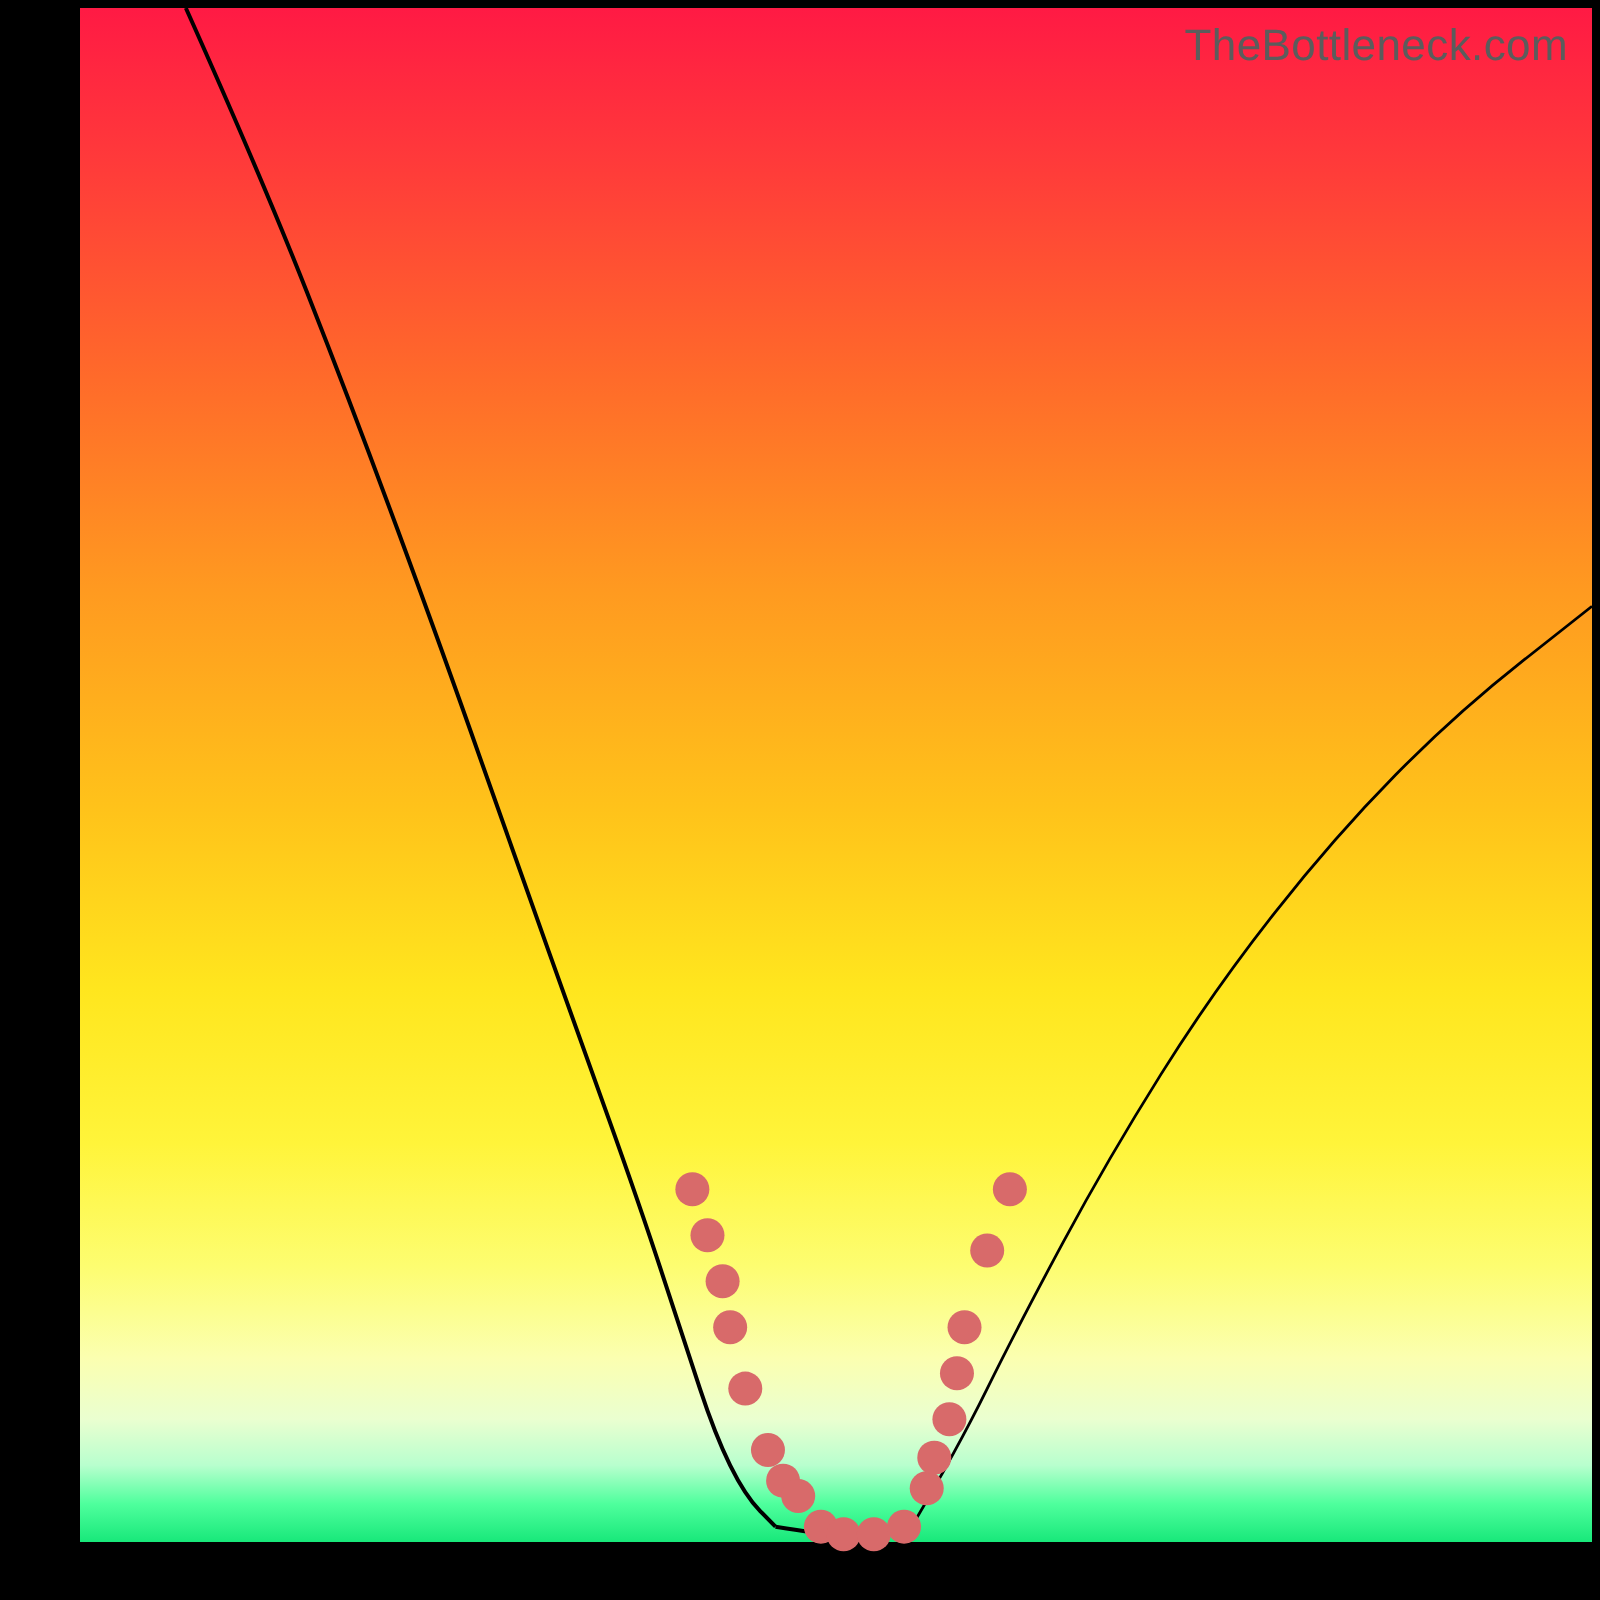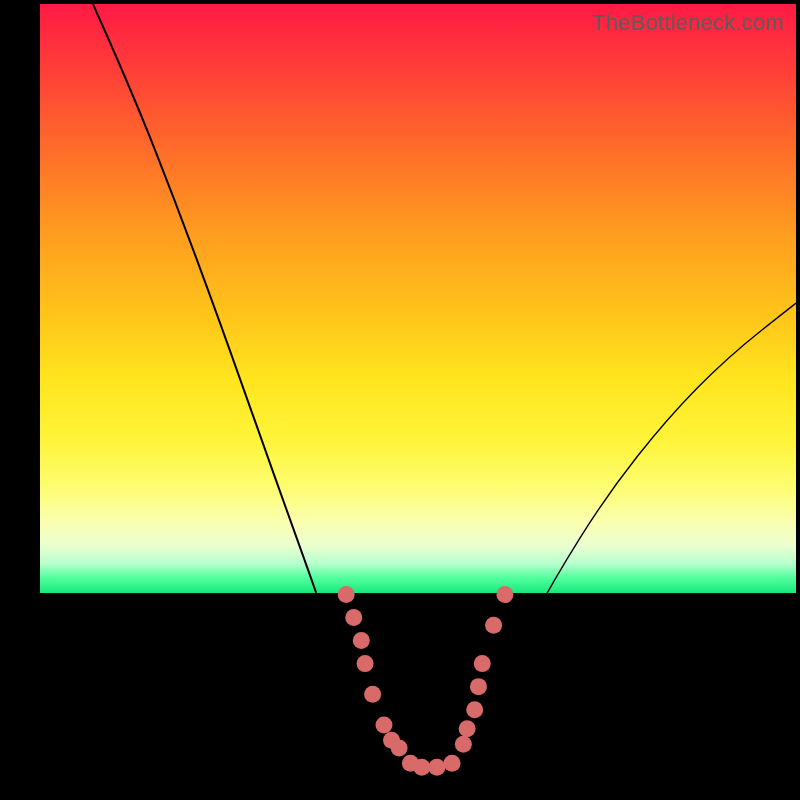--- a/index.html
+++ b/index.html
@@ -15,21 +15,21 @@
     position: relative;
     width: 800px;
     height: 800px;
     background: #000000;
   }
   .plot-area {
     position: absolute;
     left: 40px;
     top: 4px;
     width: 756px;
-    height: 589px;
+    height: 767px;
     background: linear-gradient(to bottom,
       #ff1a44 0%,
       #ff3a3a 10%,
       #ff6a2a 24%,
       #ff9a20 38%,
       #ffc21a 52%,
       #ffe61e 64%,
       #fff43a 74%,
       #fdfd70 82%,
       #fbffb0 88%,

